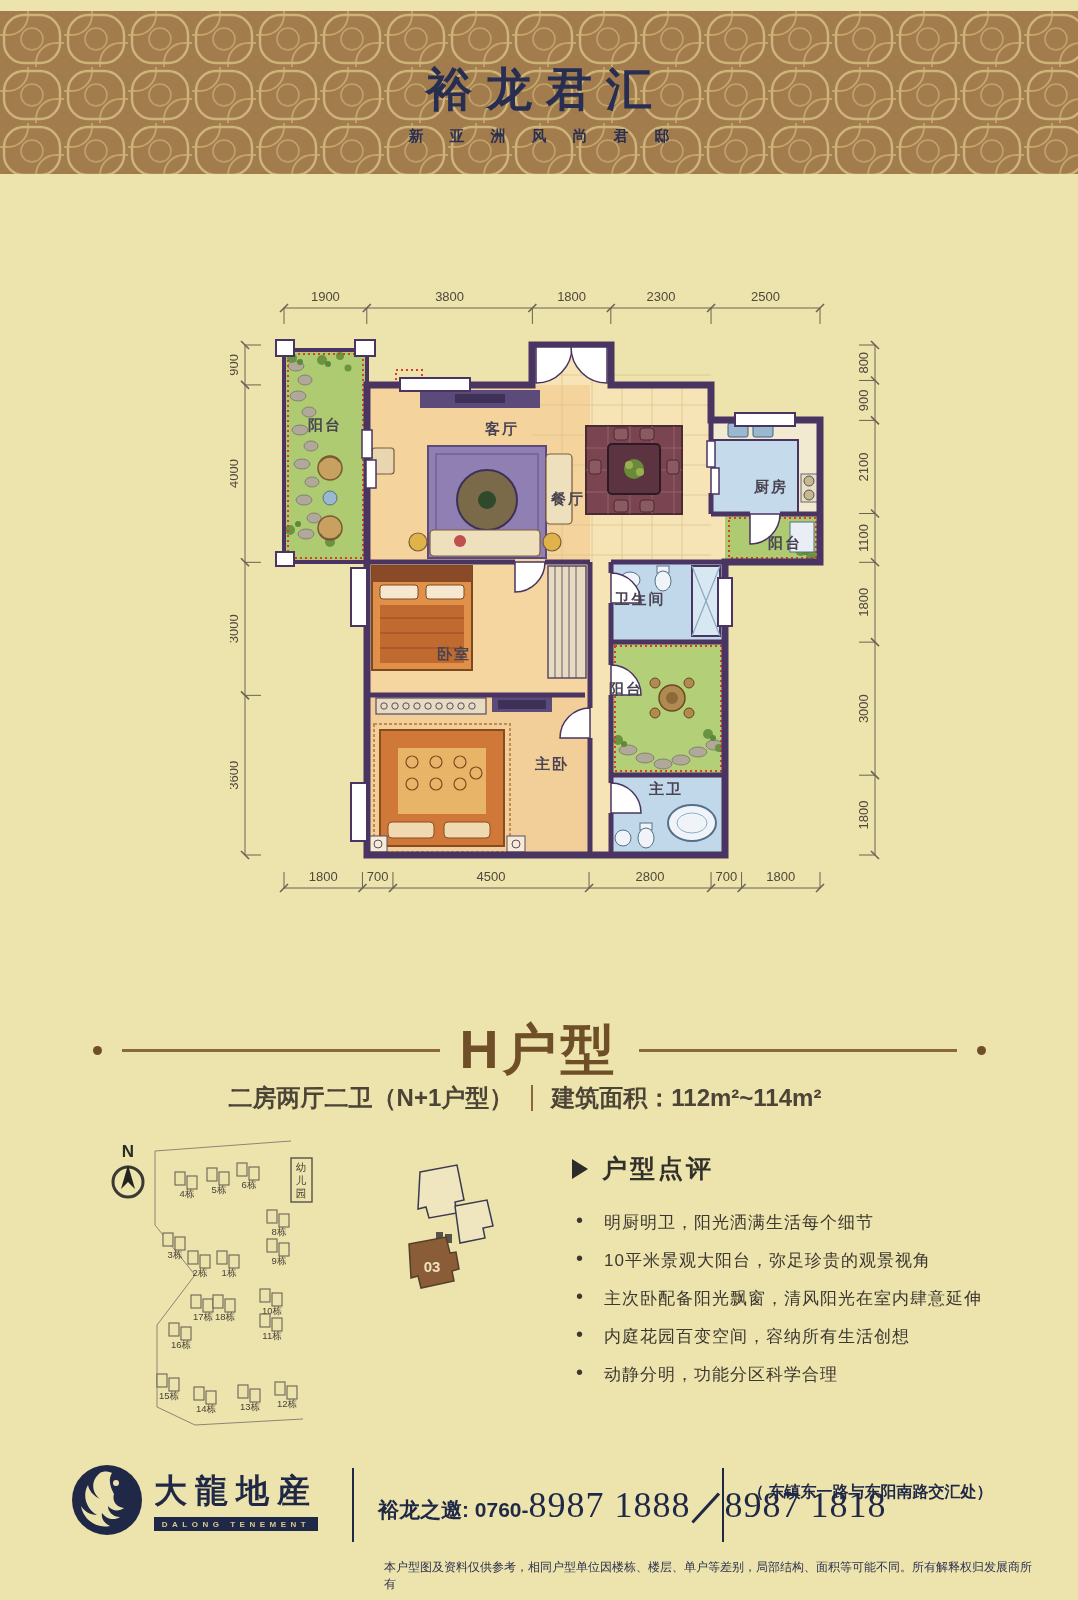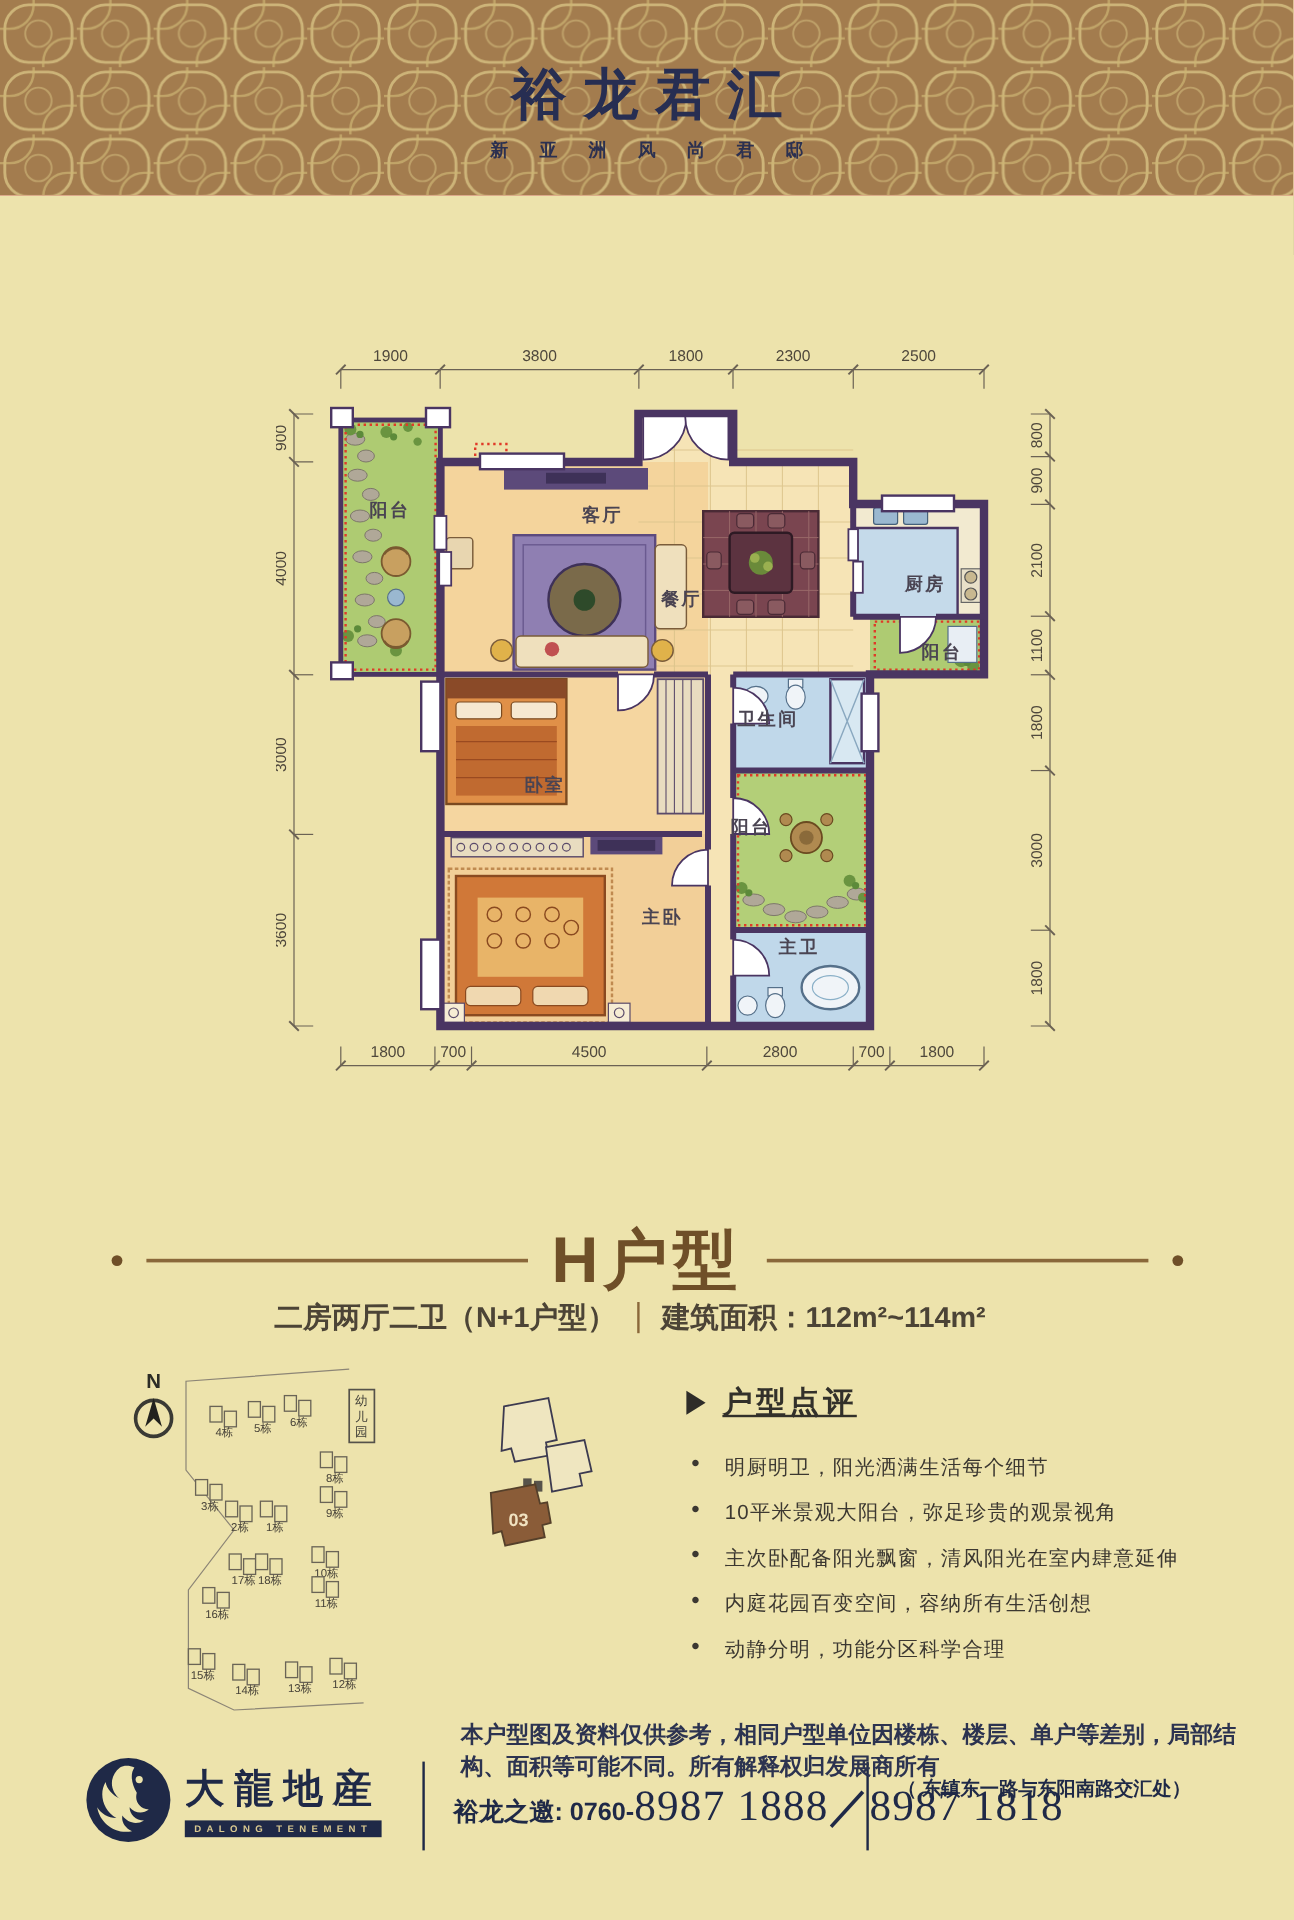--- a/index.html
+++ b/index.html
@@ -2,56 +2,56 @@
 <html><head>
 <meta charset="utf-8">
 <style>
   * { margin:0; padding:0; box-sizing:border-box; }
   html,body { background:#d8d0a0; }
   body { font-family:"Liberation Sans", sans-serif; }
   .page { position:relative; width:1078px; height:1600px; margin:0 auto; background:#ede3ac; overflow:hidden; }
   .abs { position:absolute; }
 
   
-  .header { position:absolute; left:0; top:0; width:1078px; height:163px; background:#fca5a5; overflow:hidden; }
+  .header { position:absolute; left:0; top:11px; width:1078px; height:163px; background:#14b8a6; overflow:hidden; }
   .header .title { position:absolute; left:0; top:48px; width:100%; text-align:center;
     font-size:46px; font-weight:900; letter-spacing:14px; padding-left:14px; color:#272e52; }
   .header .subtitle { position:absolute; left:0; top:116px; width:100%; text-align:center;
     font-size:15px; font-weight:bold; letter-spacing:26px; padding-left:26px; color:#2b3050; }
 
   
   .unit-row { position:absolute; left:0; top:1014px; width:1078px; display:flex; align-items:center; justify-content:center; gap:20px; }
   .unit-row .hline { width:318px; height:3px; background:#8a683a; }
   .unit-row .dot { width:9px; height:9px; border-radius:50%; background:#6f4f28; }
   .unit-title { font-size:54px; font-weight:bold; color:#6f4f28; letter-spacing:4px; }
   .unit-sub { position:absolute; left:0; top:1082px; width:1050px; display:flex; align-items:center; justify-content:center; gap:18px;
     font-size:24px; font-weight:bold; color:#4c4436; }
   .unit-sub .vbar { width:2px; height:26px; background:#8a683a; }
 
   
   .review { position:absolute; left:572px; top:1152px; width:452px; }
   .review-head { display:flex; align-items:center; gap:14px; margin-bottom:26px; }
   .review-head .tri { width:0; height:0; border-left:16px solid #2e2c28; border-top:10px solid transparent; border-bottom:10px solid transparent; }
-  .review-head h3 { font-size:25px; font-weight:bold; color:#32302a; letter-spacing:3px;text-decoration:underline; }
+  .review-head h3 { font-size:25px; font-weight:bold; color:#32302a; letter-spacing:3px; }
   .review ul { list-style:none; }
   .review li { position:relative; padding-left:32px; margin-bottom:15px; font-size:17px; font-weight:400; color:#3c3831; letter-spacing:1px; }
   .review li::before { content:"•"; position:absolute; left:4px; top:-2px; font-size:20px; color:#3c3831; }
 
   
   .logo-wrap { position:absolute; left:70px; top:1463px; display:flex; align-items:center; gap:10px; }
   .logo-text .cn { font-family:"Liberation Serif", serif; font-size:33px; font-weight:bold; color:#1f2947; letter-spacing:8px; white-space:nowrap; }
   .logo-text .en { margin-top:3px; background:#1f2947; color:#d8c890; font-size:8px; font-weight:bold; letter-spacing:4.5px; text-align:center; padding:3px 4px 2px; }
   .fdiv { position:absolute; width:2px; height:74px; background:#1f2947; top:1468px; }
   .invite-row { position:absolute; left:378px; top:1483px; display:flex; align-items:baseline; color:#1f2947; white-space:nowrap; }
   .invite-label { font-size:21px; font-weight:bold; letter-spacing:0px; }
   .phone-big { font-family:"Liberation Serif", serif; font-size:36px; font-weight:normal; letter-spacing:1px; }
   .phone-sep { font-family:"Liberation Serif", serif; font-size:34px; font-weight:bold; }
   .addr { position:absolute; left:742px; top:1481px; width:290px; color:#1f2947; font-size:16px; font-weight:bold; line-height:1.35; }
   .addr .l2 { padding-left:6px; }
-  .disclaimer { position:absolute; left:384px; top:1433px; width:650px; font-size:19px; font-weight:bold; color:#2c3350; }
+  .disclaimer { position:absolute; left:384px; top:1559px; width:650px; font-size:12px; font-weight:normal; color:#2c3350; }
 
   svg text { font-family:"Liberation Sans", sans-serif; }
 </style>
 </head>
 <body>
 
 <div class="page">
 
   <div class="header">
     <svg width="1078" height="163">

